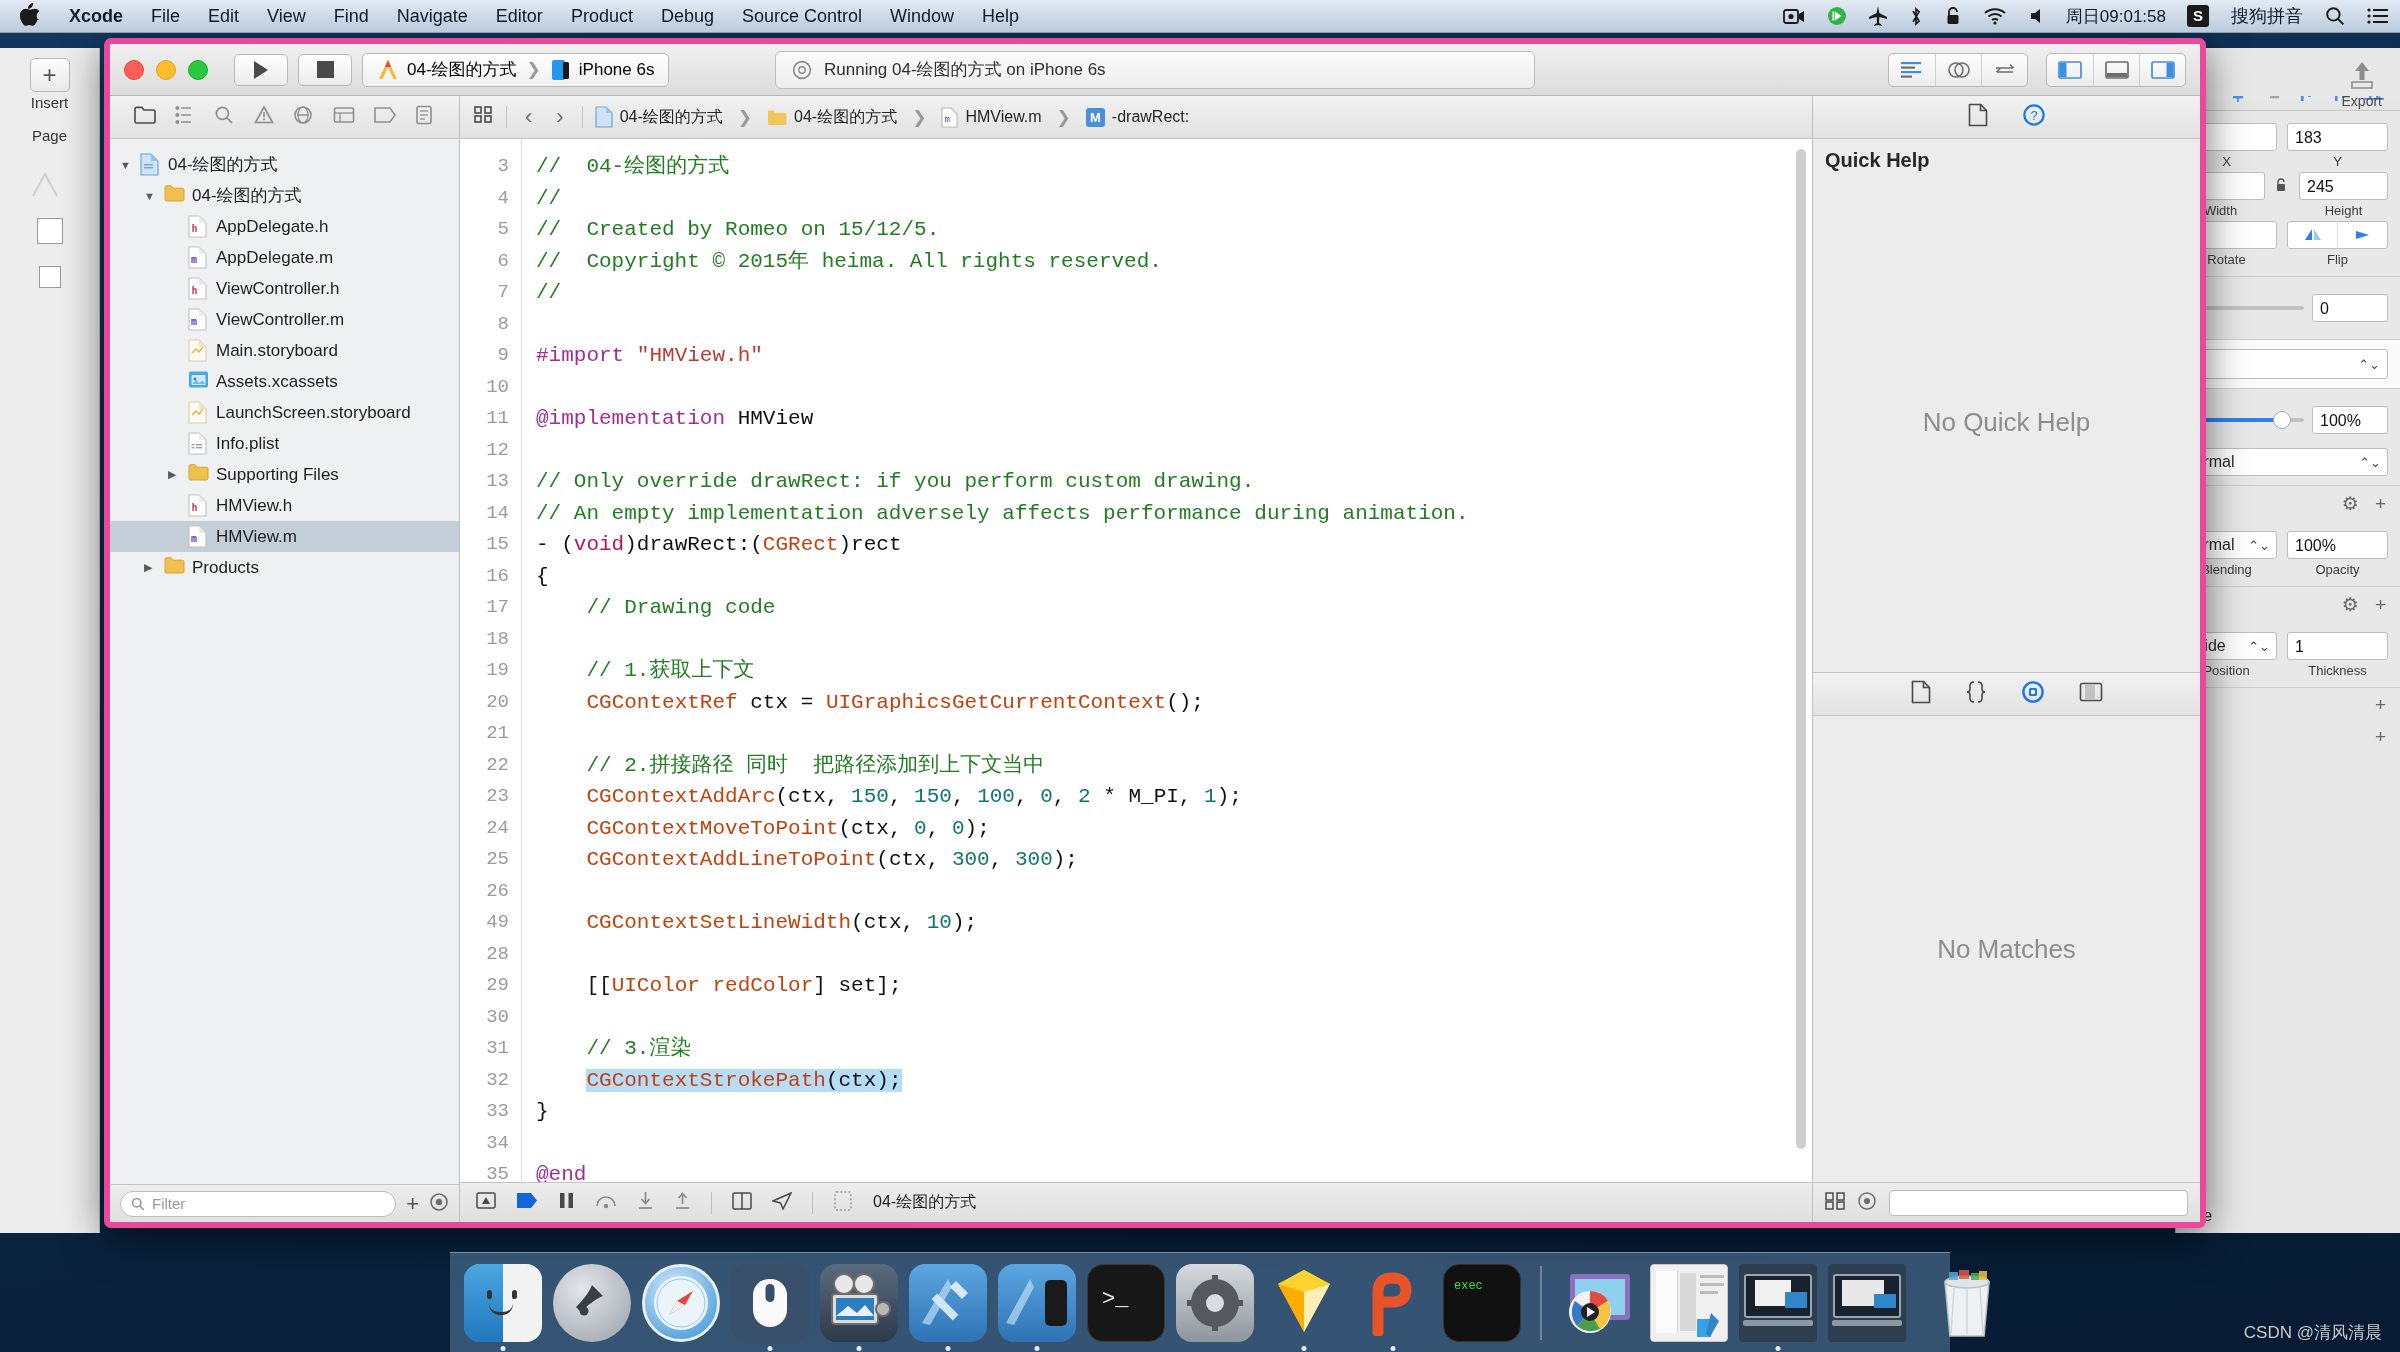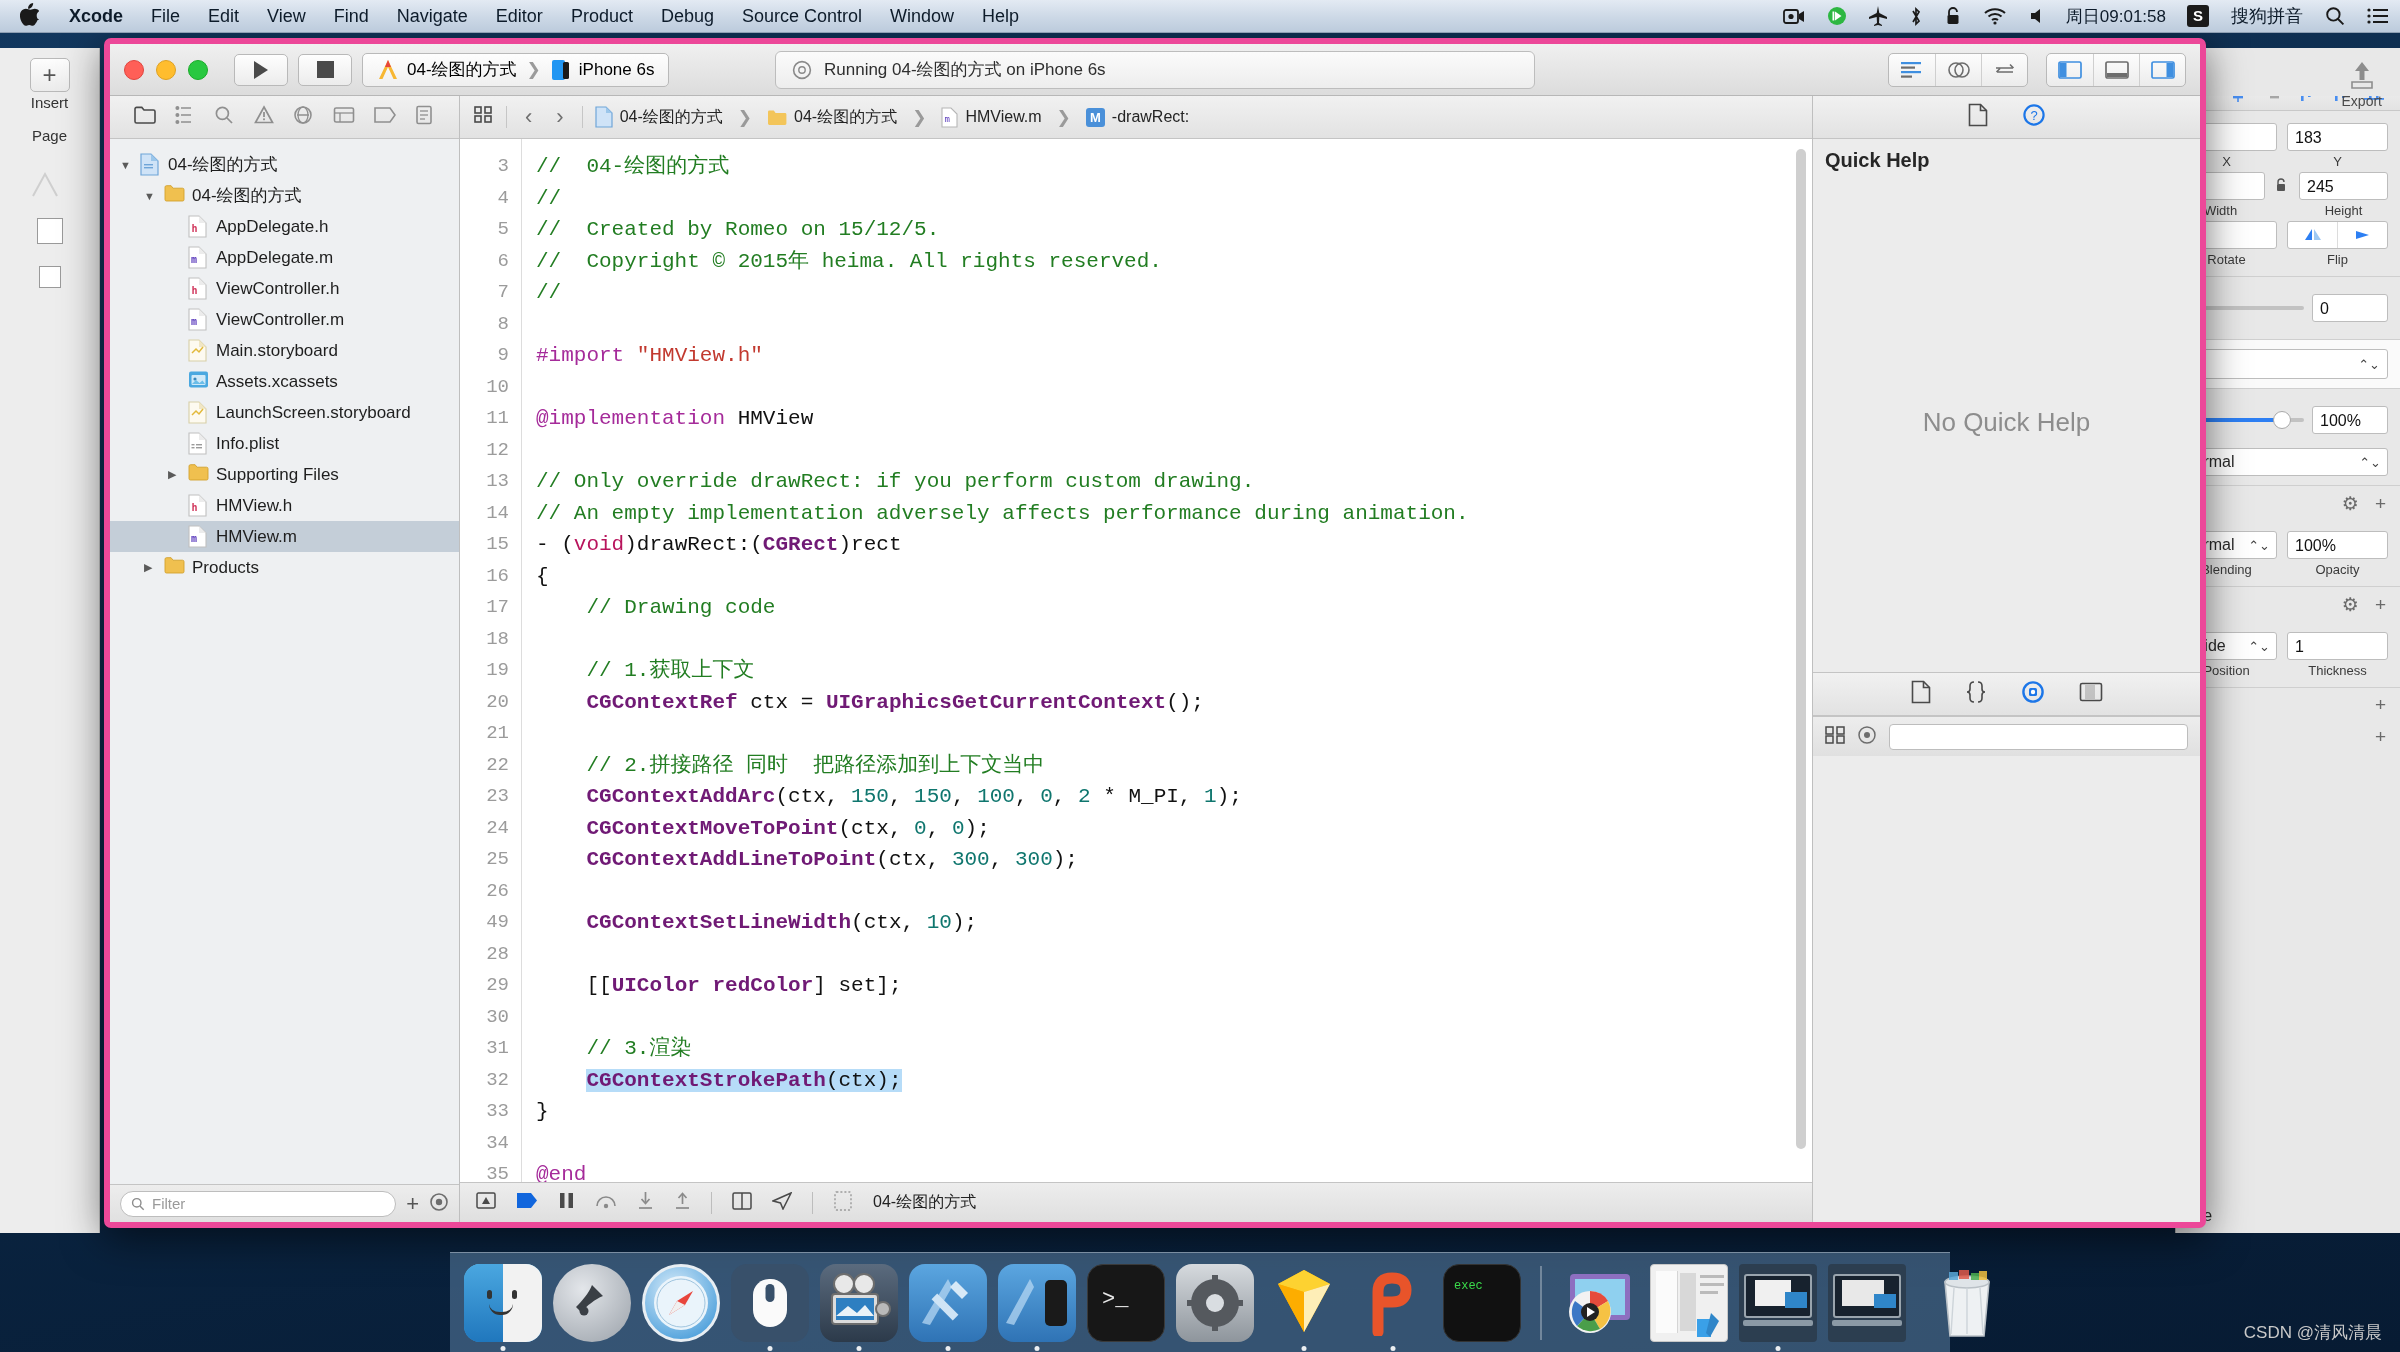--- a/index.html
+++ b/index.html
@@ -199,21 +199,21 @@
   #gutter div{ height:31.5px; line-height:31.5px; }
   #code {
     flex:1; padding:12px 0 0 14px; font-family:"Liberation Mono", monospace;
     font-size:21px; color:#111; white-space:pre; overflow:hidden;
   }
   #code div{ height:31.5px; line-height:31.5px; }
   .c-com{color:#227d22;}
   .c-pre{color:#a52b9a;}
   .c-str{color:#c2392f;}
   .c-kw{color:#b8145c;}
-  .c-typ{color:#701a75;font-weight:bold;}
+  .c-typ{color:#c2410c;}
   .c-num{color:#0f766e;}
   .c-plain{color:#111;}
   .sel-hl{ background:#b6dcf8; }
   #vscroll {
     position:absolute; right:6px; top:10px; width:10px; height:1000px;
     background:#cfcfcf; border-radius:5px;
   }
   #dbgbar {
     height:40px; flex:0 0 40px; border-top:1px solid #c4c4c4;
     background:linear-gradient(180deg,#ededed,#dfdfdf);
@@ -1023,20 +1023,21 @@
               <circle cx="12" cy="12" r="2.2" fill="#fff"></circle>
             </svg>
         </span>
         <span>
           <svg width="24" height="20" viewBox="0 0 24 20">
               <rect x="1.5" y="1.5" width="21" height="17" rx="1.6" fill="none" stroke="#4a4a4a" stroke-width="1.6"></rect>
               <rect x="6" y="3" width="10" height="14" fill="#4a4a4a" opacity=".25"></rect>
             </svg>
         </span>
       </div>
+      <div class="ut-empty">No Matches</div>
       <div class="ut-search">
         <span>
           <svg width="20" height="18" viewBox="0 0 20 18">
               <g fill="none" stroke="#4a4a4a" stroke-width="1.5">
                 <rect x="1" y="1" width="7" height="7"></rect>
                 <rect x="12" y="1" width="7" height="7"></rect>
                 <rect x="1" y="10" width="7" height="7"></rect>
                 <rect x="12" y="10" width="7" height="7"></rect>
               </g>
             </svg>

